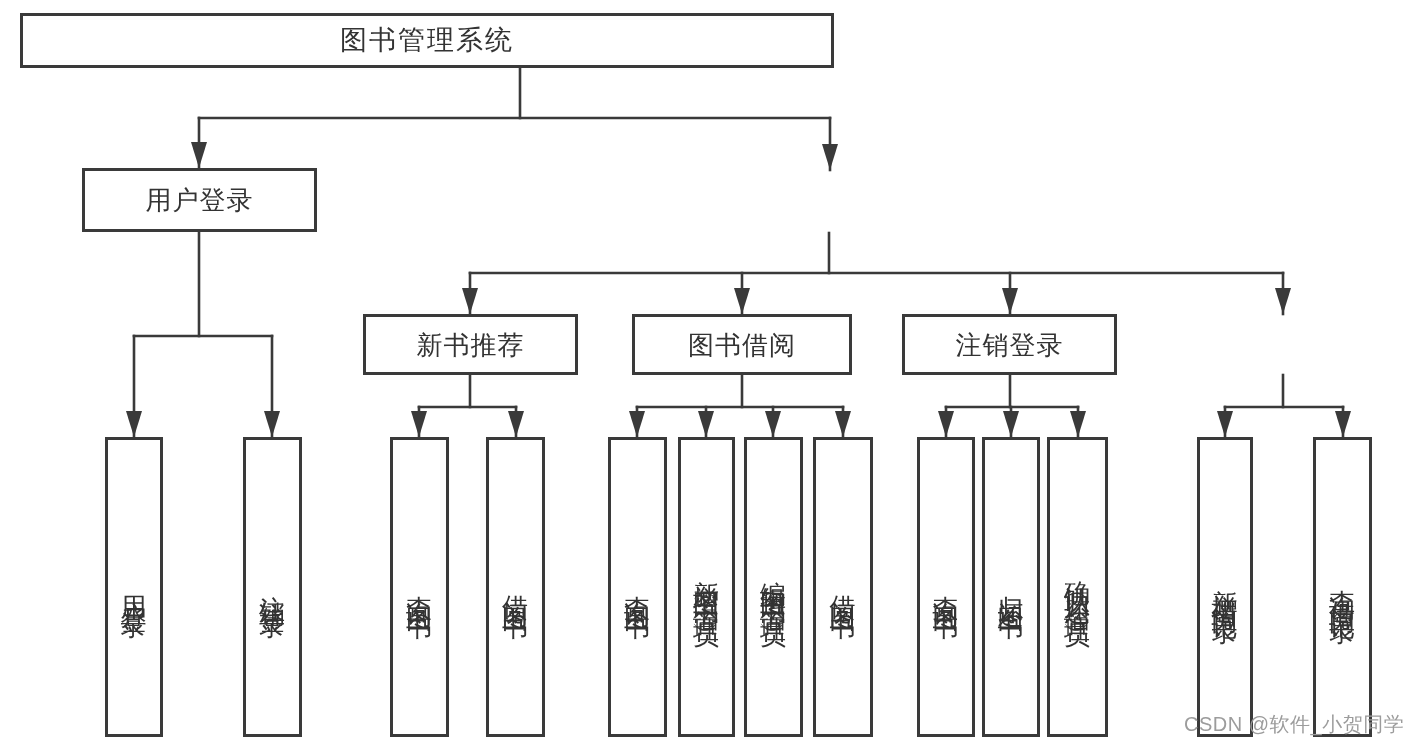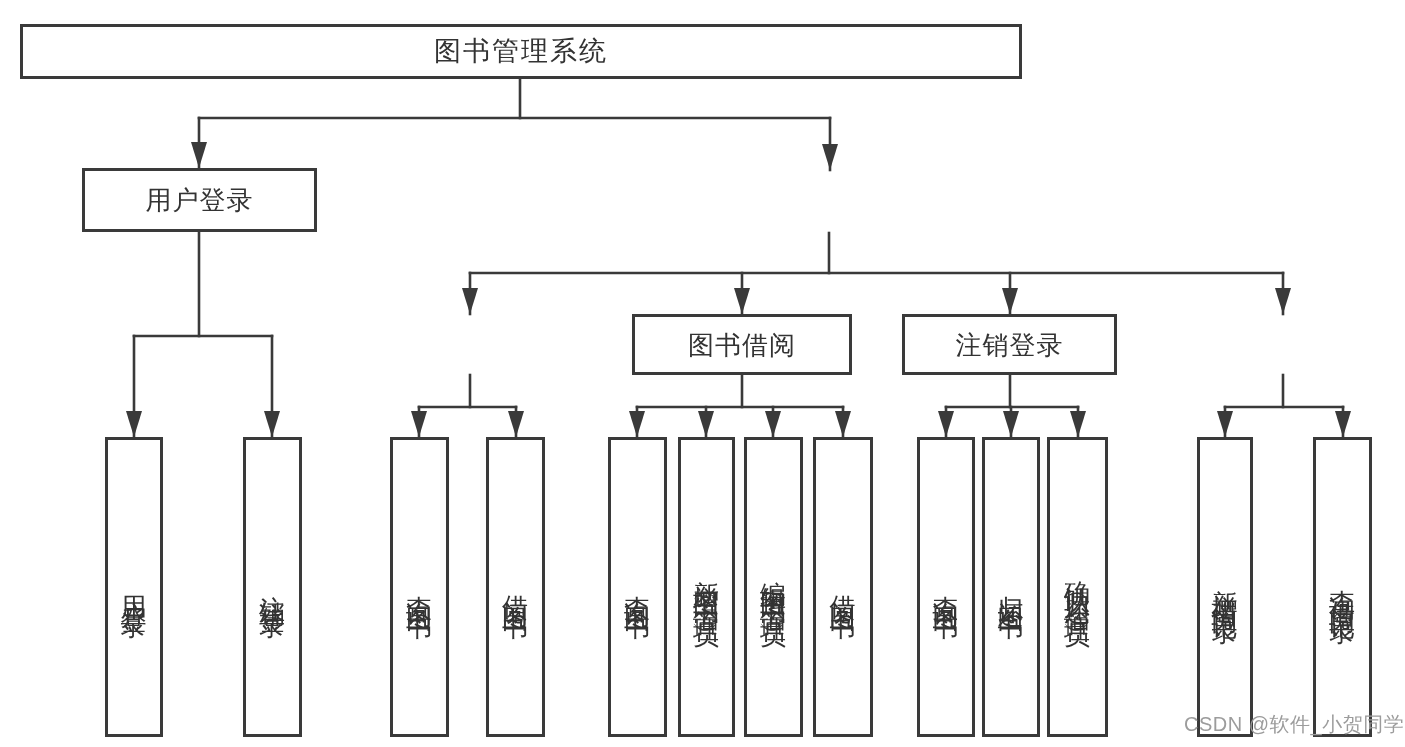--- a/index.html
+++ b/index.html
@@ -77,28 +77,31 @@
     <path d="M946,407 V437" marker-end="url(#arrow)"></path>
     <path d="M1011,407 V437" marker-end="url(#arrow)"></path>
     <path d="M1078,407 V437" marker-end="url(#arrow)"></path>
 
     <path d="M1283,375 V407"></path>
     <path d="M1225,407 H1343"></path>
     <path d="M1225,407 V437" marker-end="url(#arrow)"></path>
     <path d="M1343,407 V437" marker-end="url(#arrow)"></path>
   </svg>
 
-  <div class="node h root" style="left:20px;top:24px;width:1002px;height:55px">
+  <div class="node h root" style="left:20px;top:13px;width:814px;height:55px">
     <span>图书管理系统</span>
   </div>
 
   <div class="node h" style="left:82px;top:168px;width:235px;height:64px">
     <span>用户登录</span>
   </div>
 
+  <div class="node h" style="left:363px;top:314px;width:215px;height:61px">
+    <span>新书推荐</span>
+  </div>
   <div class="node h" style="left:632px;top:314px;width:220px;height:61px">
     <span>图书借阅</span>
   </div>
   <div class="node h" style="left:902px;top:314px;width:215px;height:61px">
     <span>注销登录</span>
   </div>
 
   <div class="node v" style="left:105px;top:437px;width:58px;height:300px">
     <span>用户登录</span>
   </div>

